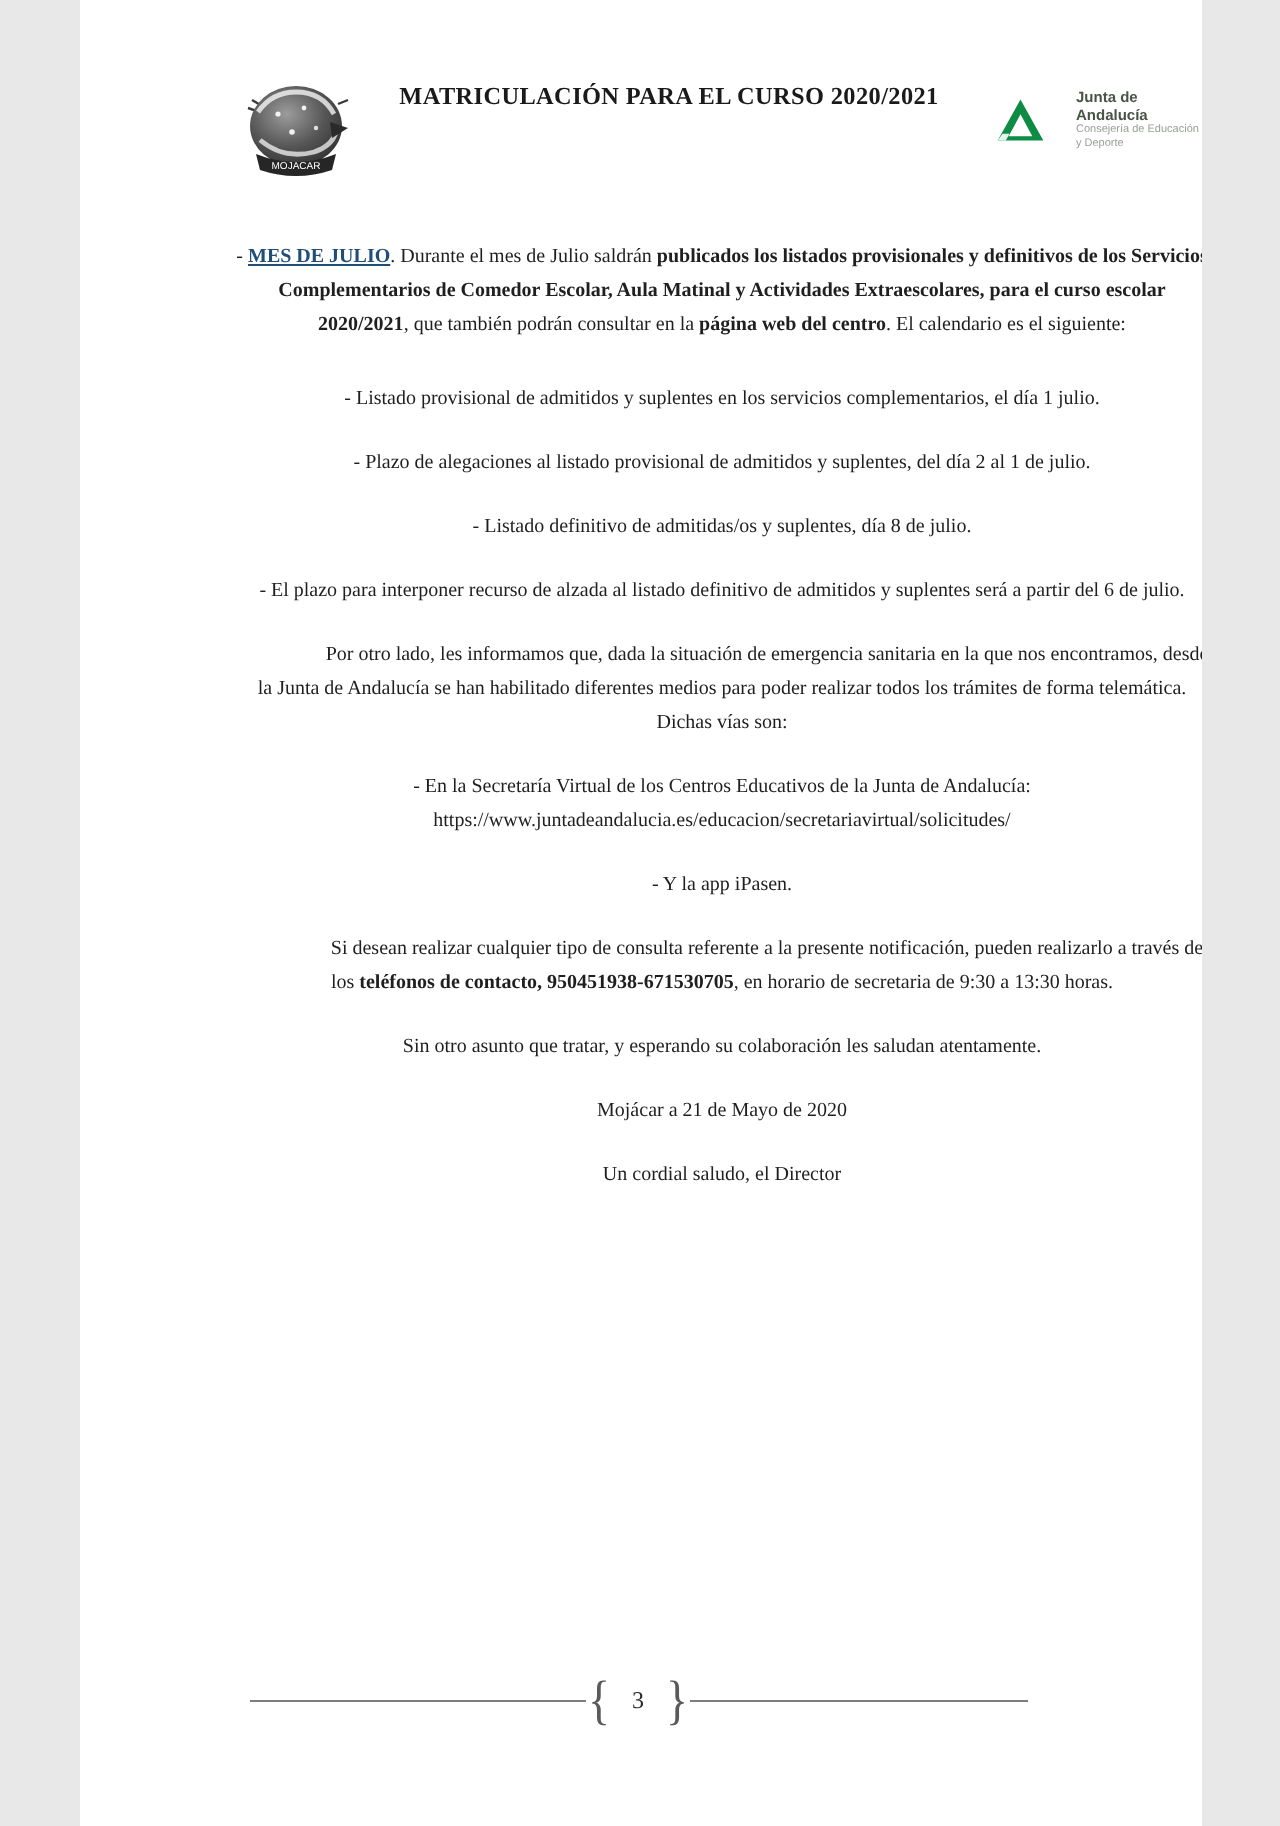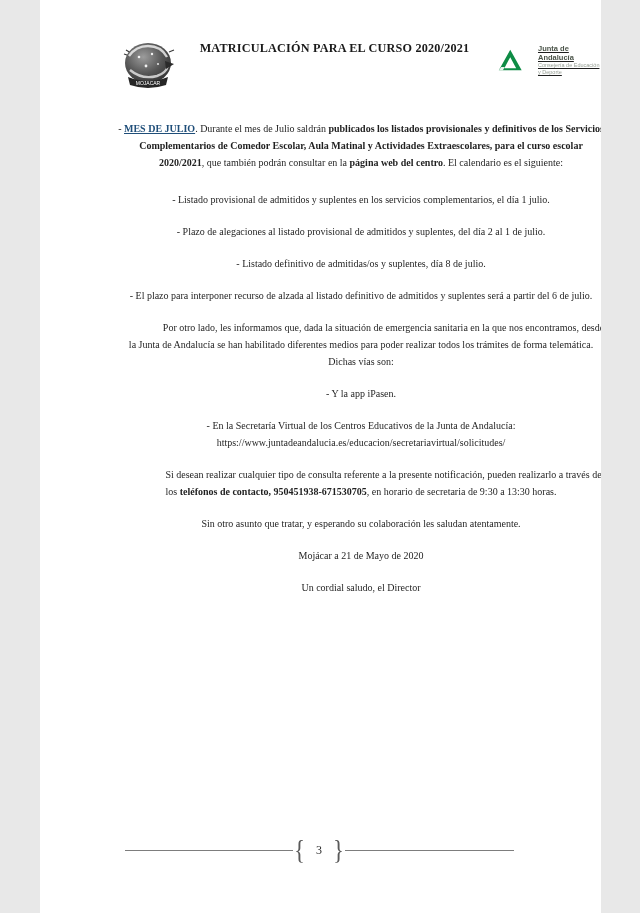--- a/index.html
+++ b/index.html
@@ -9,21 +9,21 @@
     margin:0 auto;
   }
 
   
   .hdr-school-logo { position:absolute; left:82px; top:40px; }
   .hdr-title {
     position:absolute; left:130px; top:41px; width:330px;
     text-align:center; font-weight:bold; font-size:12.2px; line-height:15px;
     color:#1a1a1a; letter-spacing:0.2px;
   }
-  .hdr-junta { position:absolute; left:458px; top:44px; display:flex; align-items:flex-start; gap:16px;text-decoration:underline; }
+  .hdr-junta { position:absolute; left:458px; top:44px; display:flex; align-items:flex-start; gap:16px; }
   .junta-text { display:flex; flex-direction:column; justify-content:center; }
   .junta-name {
     font-family:"Liberation Sans", sans-serif; font-weight:bold;
     font-size:7.5px; color:#4a5348; line-height:9px;
   }
   .junta-dept {
     font-family:"Liberation Sans", sans-serif;
     font-size:5.5px; color:#98a096; line-height:7px;
   }
 
@@ -100,22 +100,22 @@
 
     <p class="intro"><span>- </span><span class="accent">MES DE JULIO</span><span>. Durante el mes de Julio saldrán </span><span class="bold">publicados los listados provisionales y definitivos de los Servicios Complementarios de Comedor Escolar, Aula Matinal y Actividades Extraescolares, para el curso escolar 2020/2021</span><span>, que también podrán consultar en la </span><span class="bold">página web del centro</span><span>. El calendario es el siguiente:</span></p>
 
     <p class="indent-item">- Listado provisional de admitidos y suplentes en los servicios complementarios, el día 1 julio.</p>
     <p class="indent-item">- Plazo de alegaciones al listado provisional de admitidos y suplentes, del día 2 al 1 de julio.</p>
     <p class="indent-item">- Listado definitivo de admitidas/os y suplentes, día 8 de julio.</p>
     <p class="indent-item">- El plazo para interponer recurso de alzada al listado definitivo de admitidos y suplentes será a partir del 6 de julio.</p>
 
     <p class="first-indent">Por otro lado, les informamos que, dada la situación de emergencia sanitaria en la que nos encontramos, desde la Junta de Andalucía se han habilitado diferentes medios para poder realizar todos los trámites de forma telemática. Dichas vías son:</p>
 
+    <p class="indent-item">- En la Secretaría Virtual de los Centros Educativos de la Junta de Andalucía: https://www.juntadeandalucia.es/educacion/secretariavirtual/solicitudes/</p>
     <p class="indent-item">- Y la app iPasen.</p>
-    <p class="indent-item">- En la Secretaría Virtual de los Centros Educativos de la Junta de Andalucía: https://www.juntadeandalucia.es/educacion/secretariavirtual/solicitudes/</p>
 
     <p class="first-indent"><span>Si desean realizar cualquier tipo de consulta referente a la presente notificación, pueden realizarlo a través de los </span><span class="bold">teléfonos de contacto, 950451938-671530705</span><span>, en horario de secretaria de 9:30 a 13:30 horas.</span></p>
 
     <p>Sin otro asunto que tratar, y esperando su colaboración les saludan  atentamente.</p>
 
     <p class="centered sig-block">Mojácar a 21 de Mayo de 2020</p>
     <p class="centered">Un cordial saludo, el Director</p>
   </div>
 
   <div class="footer">

